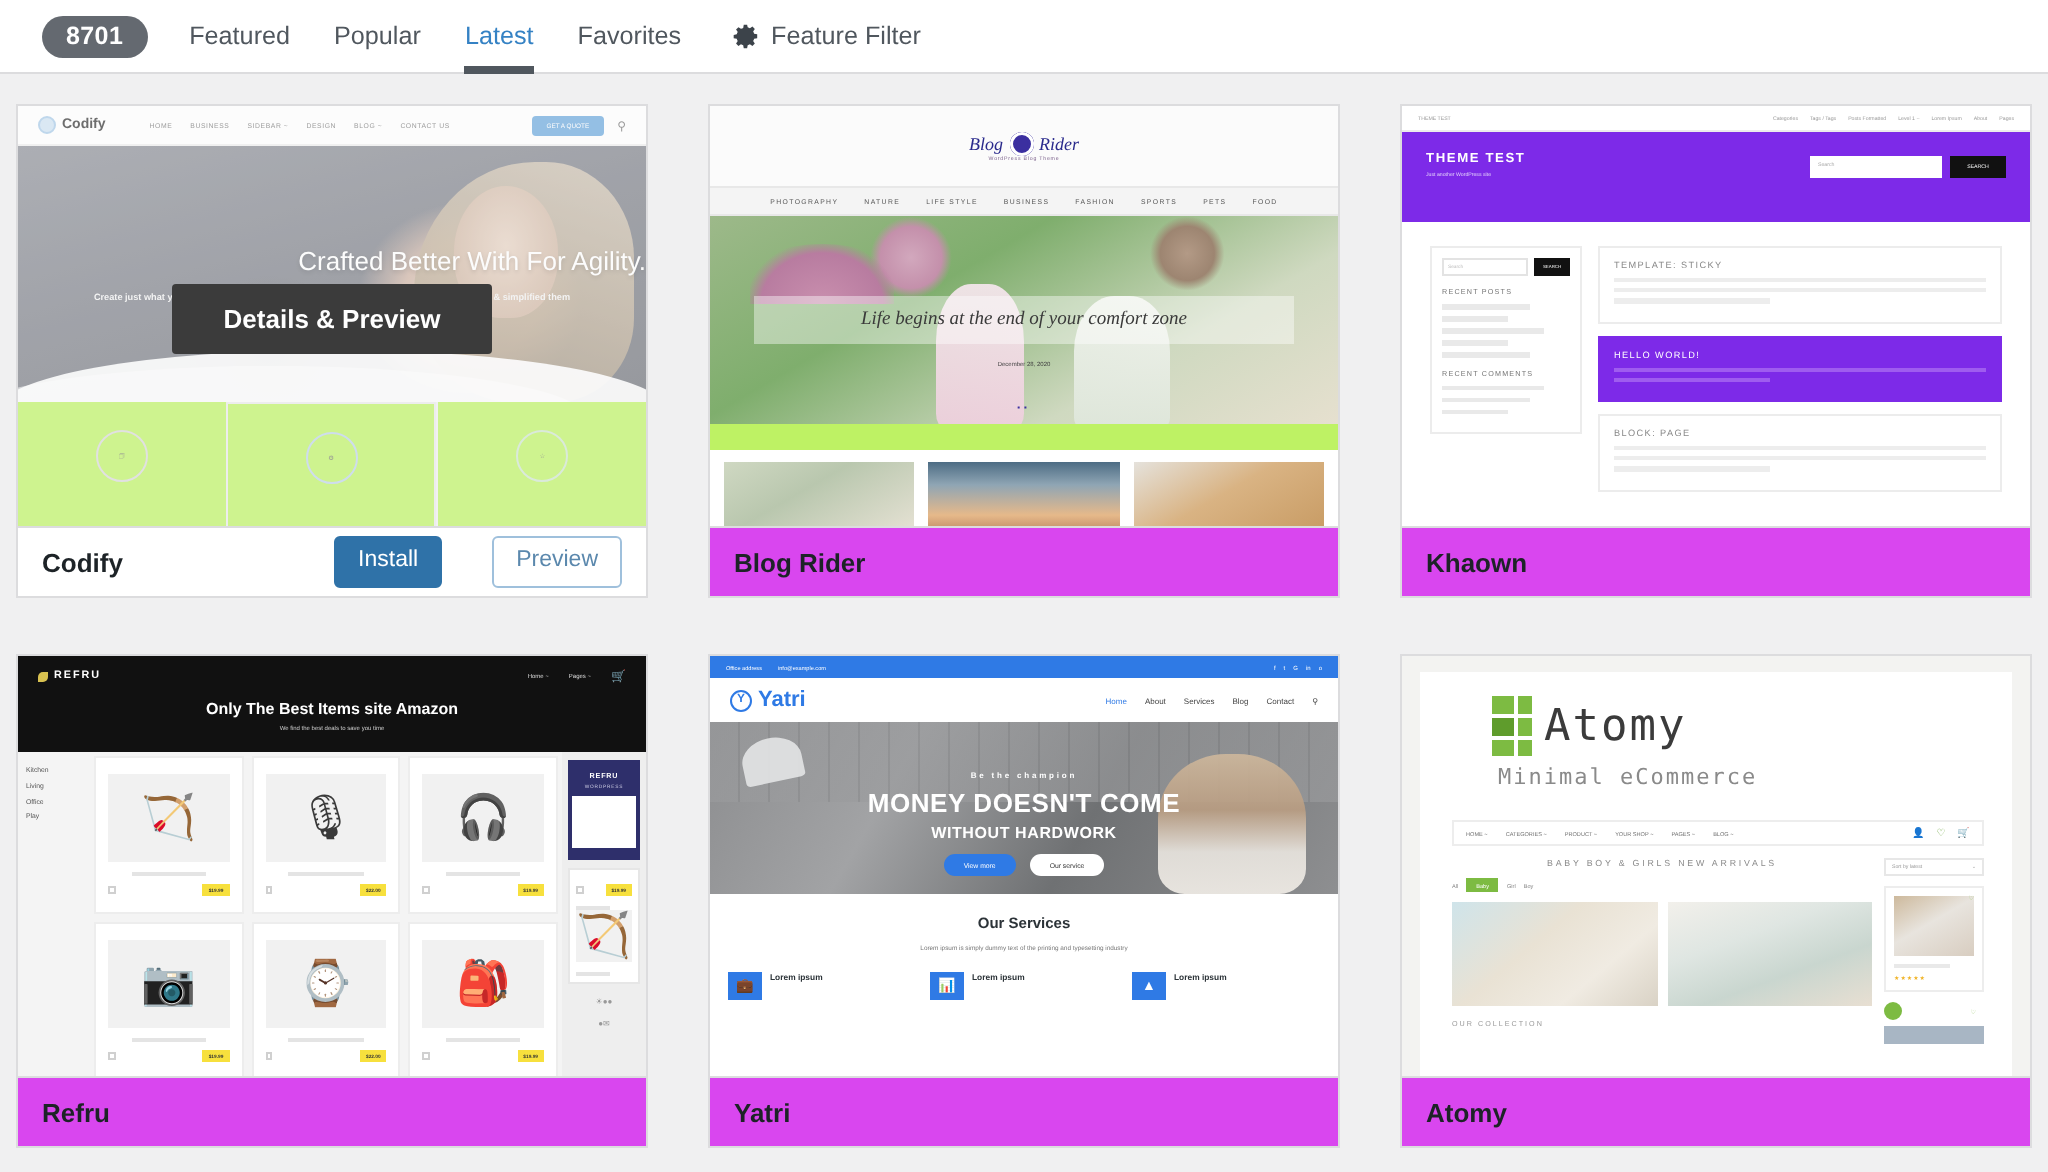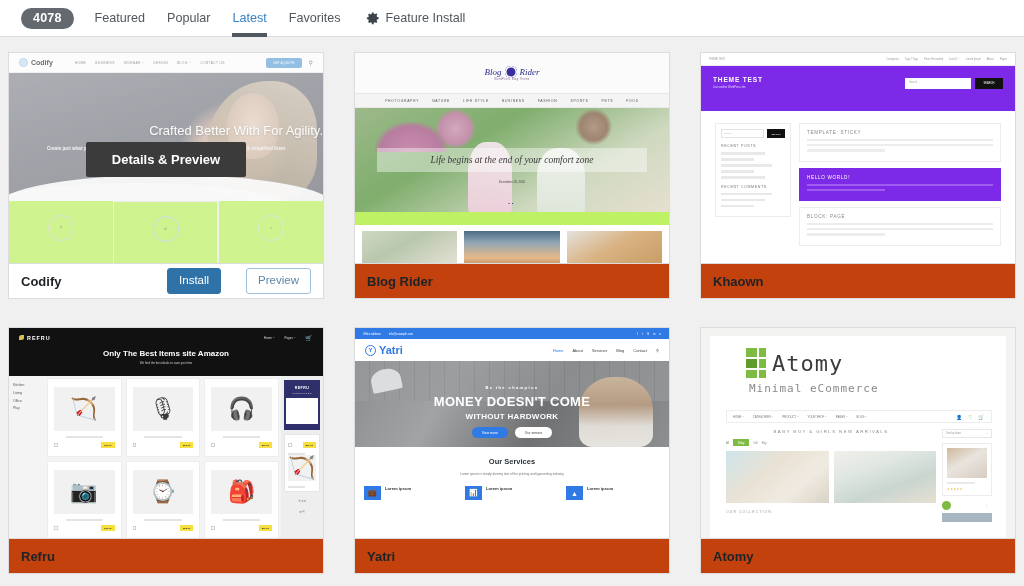--- a/index.html
+++ b/index.html
@@ -56,21 +56,21 @@
     width: 316px; height: 247px;
     background: #fff; border: 1px solid #dcdcde;
     position: relative; overflow: hidden;
   }
   .screenshot {
     position: absolute; left: 0; top: 0; right: 0; height: 212px;
     overflow: hidden; background: #bef264;
   }
   .card-footer {
     position: absolute; left: 0; right: 0; bottom: 0; height: 35px;
-    background: #c2410c; border-top: 1px solid #dcdcde;
+    background: #d946ef; border-top: 1px solid #dcdcde;
     display: flex; align-items: center; padding: 0 12px;
   }
   .theme-name { font-size: 13px; font-weight: bold; color: #1d2327; }
   .card-actions { margin-left: auto; display: flex; gap: 25px; }
   .btn {
     font-size: 11.5px; line-height: 1; padding: 6px 11px 7px;
     border-radius: 3px; cursor: pointer; font-family: "Liberation Sans", sans-serif;
   }
   .btn-primary { background: #2f72a8; border: 1px solid #2f72a8; color: #fff; font-weight: normal; }
   .btn-secondary { background: #fff; border: 1px solid #9fc0dc; color: #5b88ad; }
@@ -280,32 +280,32 @@
   .at-heart { position: absolute; right: 4px; top: 3px; font-size: 3px; color: #9dcb6e; }
   .at-badge-green { width: 9px; height: 9px; border-radius: 50%; background: #7dbb42; margin-top: 5px; }
   .at-bluebar { height: 9px; background: #a8b6c4; margin-top: 3px; }
 </style>
 </head>
 <body>
 
 <div class="screen">
 
   <div class="filter-bar">
-    <div class="count-badge">4078</div>
+    <div class="count-badge">8701</div>
     <div class="nav-tabs">
       <a class="nav-tab">Featured</a>
       <a class="nav-tab">Popular</a>
       <a class="nav-tab active">Latest</a>
       <a class="nav-tab">Favorites</a>
       <a class="nav-tab with-icon">
         <svg class="gear-ico" viewBox="0 0 20 20">
           <path fill="#3c434a" d="M10 6.5a3.5 3.5 0 100 7 3.5 3.5 0 000-7zm0 5.5a2 2 0 110-4 2 2 0 010 4z"></path>
           <path fill="#3c434a" d="M18 11.2v-2.4l-2.2-.4a6.1 6.1 0 00-.7-1.6l1.2-1.8-1.7-1.7-1.8 1.2a6.1 6.1 0 00-1.6-.7L10.8 2H8.4l-.4 2.2a6.1 6.1 0 00-1.6.7L4.6 3.7 2.9 5.4l1.2 1.8a6.1 6.1 0 00-.7 1.6L1.2 9.2v2.4l2.2.4c.16.57.4 1.1.7 1.6l-1.2 1.8 1.7 1.7 1.8-1.2c.5.3 1.03.54 1.6.7l.4 2.2h2.4l.4-2.2c.57-.16 1.1-.4 1.6-.7l1.8 1.2 1.7-1.7-1.2-1.8c.3-.5.54-1.03.7-1.6l2.2-.4z"></path>
         </svg>
-        <span>Feature Install</span>
+        <span>Feature Filter</span>
       </a>
     </div>
   </div>
 
   <div class="grid">
 
     <div class="theme-card card-hover">
       <div class="screenshot">
         <div class="mock">
           <div class="cf-top">

